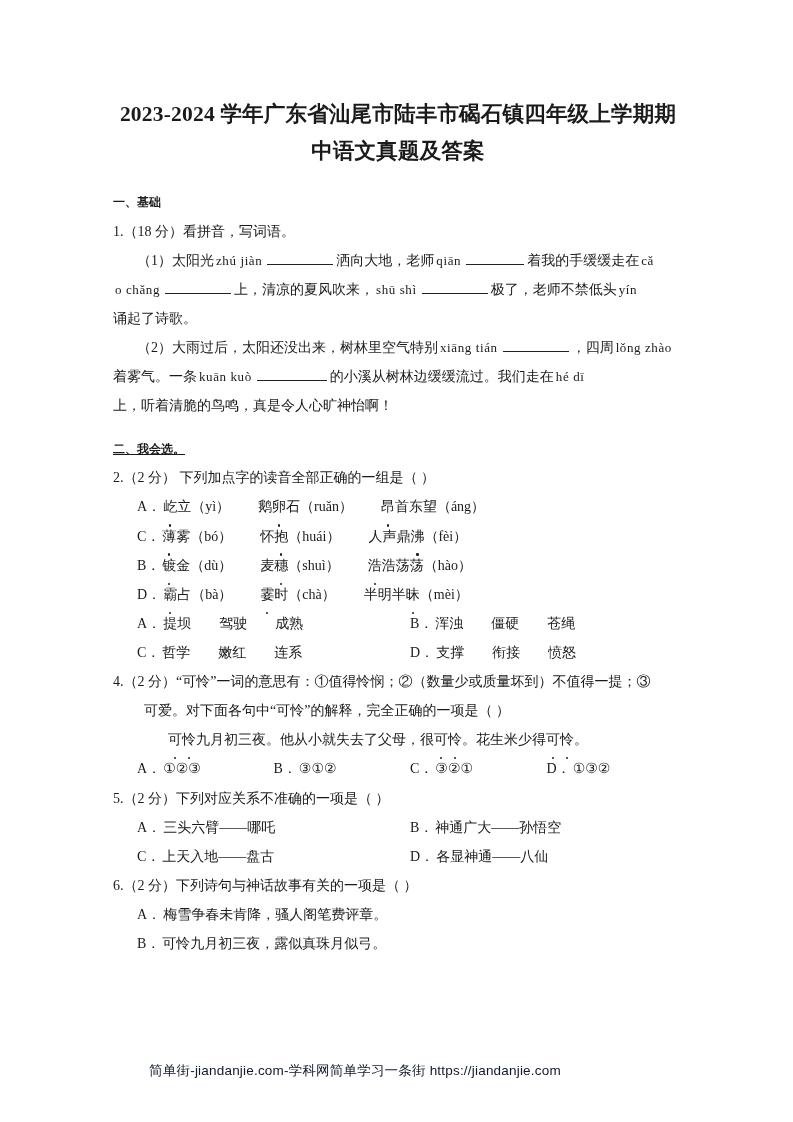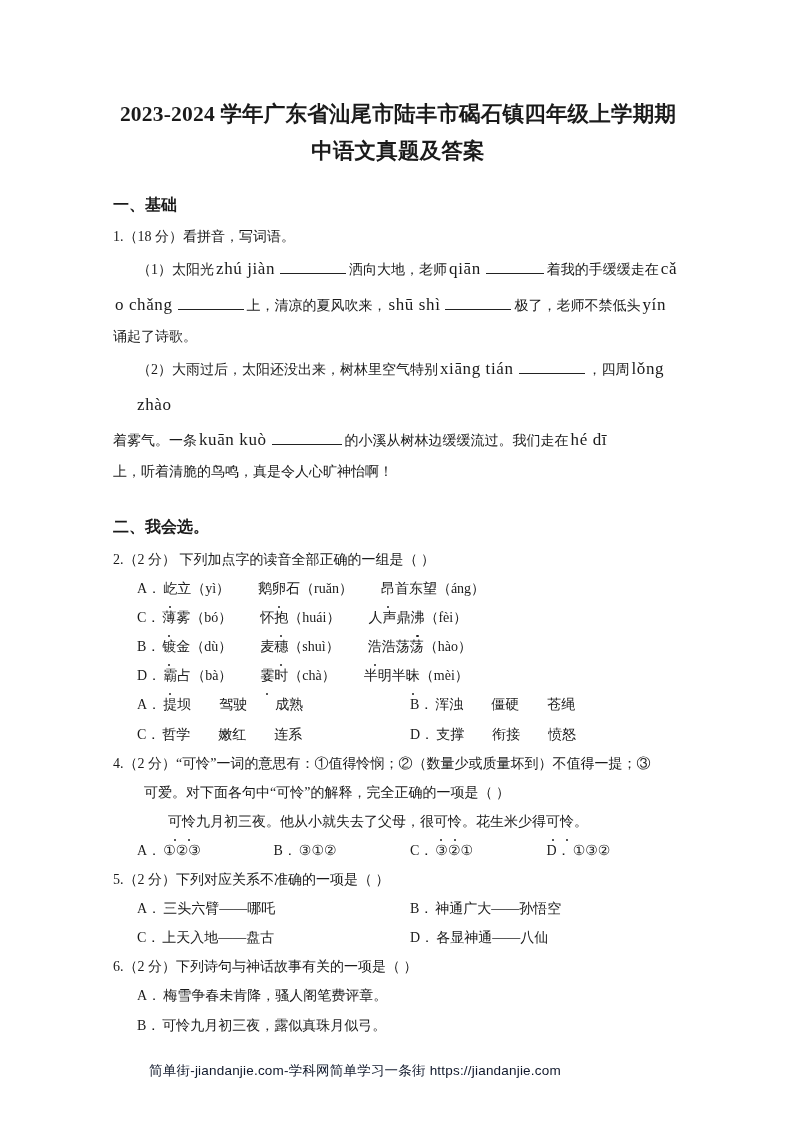--- a/index.html
+++ b/index.html
@@ -32,27 +32,27 @@
     padding-top: 96px;
     font-size: 21.5px;
     font-weight: bold;
     line-height: 1.72;
     text-align: center;
     letter-spacing: 0.2px;
   }
 
   
   .section-head {
-    font-size: 16px;
+    font-size: 12px;
     font-weight: bold;
     line-height: 1.4;
     margin-top: 24px;
     margin-bottom: 6px;
   }
-  .section-head.s2 { margin-top: 30px; }
+  .section-head.s2 { margin-top: 20px; text-decoration: underline; }
 
   
   .q {
     font-size: 14px;
     line-height: 2.08;
   }
   .q-stem {
     text-indent: 0;
   }
   .q-line {
@@ -62,21 +62,21 @@
   .q-sub {
     padding-left: 24px;
   }
   .wrap-line {
     padding-left: 0px;
   }
 
   
   .py {
     font-family: "Liberation Serif", "DejaVu Serif", serif;
-    font-size: 17px;
+    font-size: 13px;
     letter-spacing: 0.6px;
     padding: 0 2px;
   }
 
   
   .blank {
     display: inline-block;
     border-bottom: 1.3px solid #222;
     vertical-align: baseline;
     margin: 0 3px;

